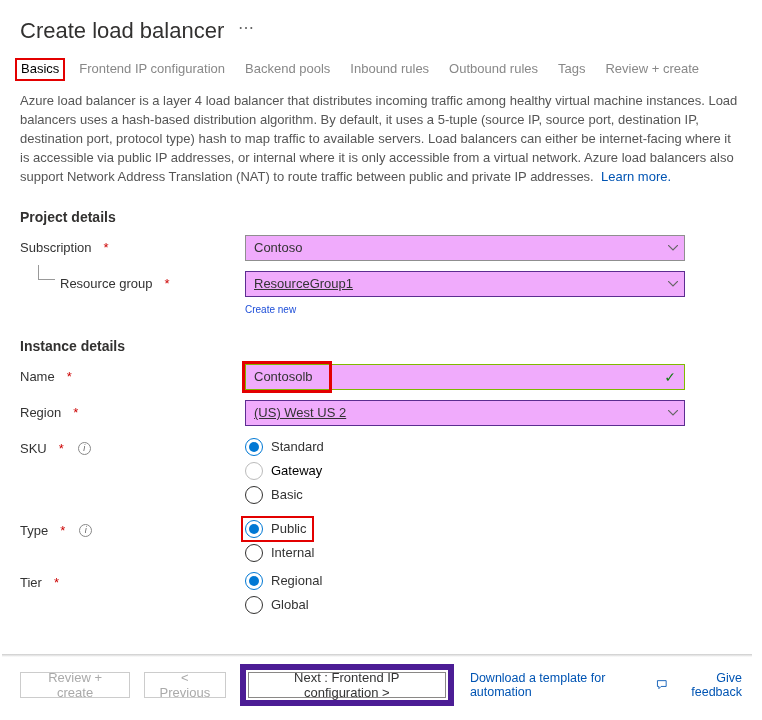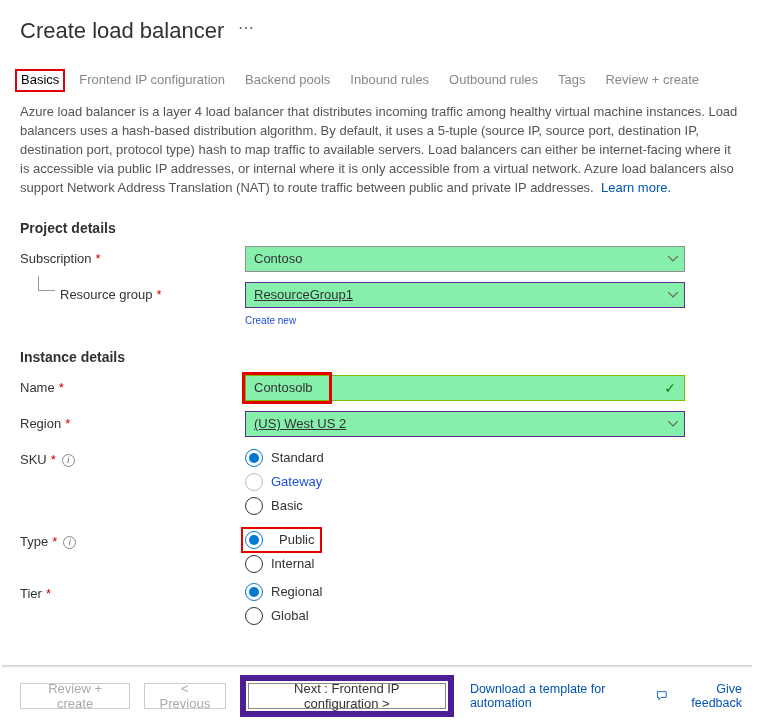--- a/index.html
+++ b/index.html
@@ -15,21 +15,21 @@
   h1 {
     font-size: 22px;
     font-weight: 400;
     display: inline-block;
     margin-right: 10px;
   }
   .more-dots { color: #666; font-size: 16px; display:inline-block; vertical-align: super;}
   .tabs {
     display: flex;
     gap: 18px;
-    margin-top: 26px;
+    margin-top: 15px;
     font-size: 13px;
     color: #888;
   }
   .tab { cursor: pointer; padding: 2px 1px; }
   .tab.active { color: #000; }
   .hl-red { border: 2px solid #e30000; padding: 1px 4px 3px 4px; margin: -3px -6px; }
   .desc {
     margin-top: 14px;
     font-size: 13px;
     color: #555;
@@ -58,41 +58,41 @@
     border-left: 1px solid #999;
     border-bottom: 1px solid #999;
   }
   .label-col {
     width: 225px;
     flex: 0 0 225px;
     font-size: 13px;
     color: #333;
     padding-top: 5px;
     display: flex;
-    align-items: flex-end;
-    gap: 4px;
+    align-items: center;
+    gap: 12px;
   }
   .req { color: #c00; }
   .info-icon {
     display:inline-flex;
     align-items:center;
     justify-content:center;
     width:13px; height:13px;
     border:1px solid #888;
     border-radius:50%;
     font-size:9px; color:#666;
     margin-left: 2px;
     font-style: italic;
   }
   .input-col { flex: 1; position: relative;}
   .select, .textinput {
     width: 440px;
     height: 26px;
     border: 1px solid #8f8f8f;
-    background: #86efac;
+    background: #f0abfc;
     padding: 0 26px 0 8px;
     font-size: 13px;
     color: #333;
     display: flex;
     align-items: center;
     position: relative;
     cursor: pointer;
   }
   .select .chev {
     position: absolute;
@@ -105,39 +105,39 @@
   .textinput .check {
     position: absolute;
     right: 8px; top: 50%;
     transform: translateY(-50%);
     color: #107c10;
     font-size: 14px;
   }
   .link { color: #1d4ed8; font-size: 10px; cursor: pointer; display:inline-block;}
   .radio-group { display: flex; flex-direction: column; gap: 6px; padding-top: 2px;}
   .radio-item { display: flex; align-items: center; gap: 8px; font-size: 13px; color: #333; cursor: pointer;}
-  .radio-item.disabled { color: #1d4ed8; cursor: default; text-align: center;}
+  .radio-item.disabled { color: #000000; cursor: default; text-align: center;}
   .radio-outer {
     width: 18px; height: 18px;
     border: 1px solid #323130;
     border-radius: 50%;
     display: inline-flex;
     align-items: center; justify-content: center;
     background: #fff;
   }
   .radio-item.disabled .radio-outer { border-color: #bbb;}
   .radio-item.selected .radio-outer { border-color: #0078d4;}
   .radio-inner {
     width: 10px; height: 10px;
     border-radius: 50%;
     background: #0078d4;
     display: none;
   }
   .radio-item.selected .radio-inner { display: block;}
-  .radio-hl { border: 2px solid #e30000; padding: 2px 6px 2px 2px; margin: -4px -8px -4px -4px; display:inline-flex; align-items:center; gap:16px;}
+  .radio-hl { border: 2px solid #e30000; padding: 2px 6px 2px 2px; margin: -4px -8px -4px -4px; display:inline-flex; align-items:center; gap:8px;}
   .footer {
     position: relative;
     margin-top: 40px;
     padding-top: 10px;
     display: flex;
     align-items: center;
     gap: 14px;
     width: 740px;
     margin-left: -18px;
     padding-left: 18px;

